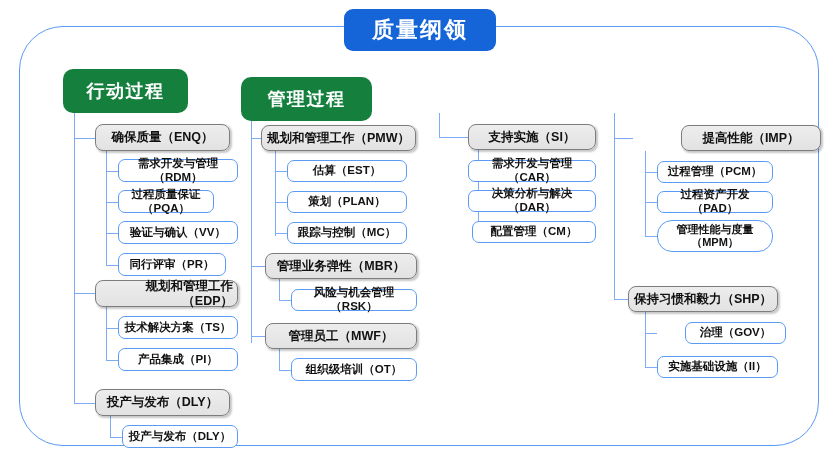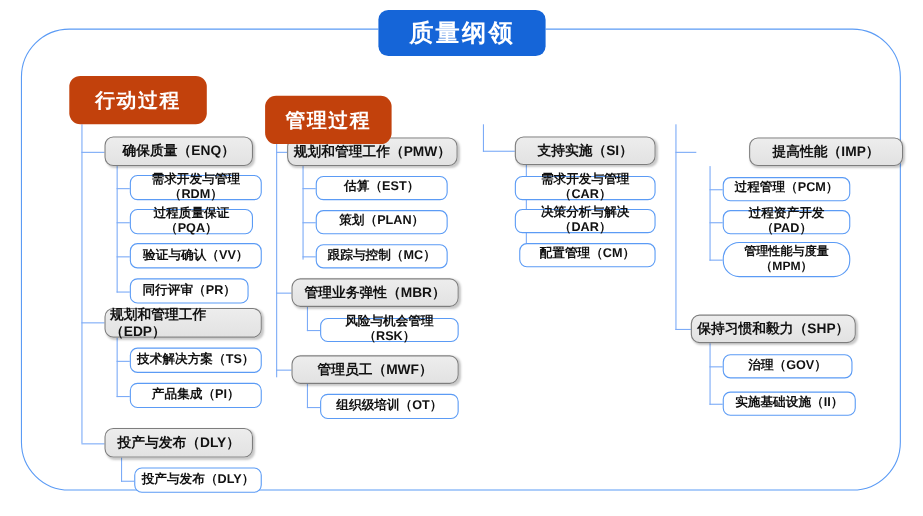--- a/index.html
+++ b/index.html
@@ -36,42 +36,42 @@
     letter-spacing:2px;
     display:flex;align-items:center;justify-content:center;
     box-sizing:border-box;
     z-index:5;
   }
 
   
   .col-head{
     position:absolute;
     height:44px;
-    background:#c2410c;
+    background:#15803d;
     border-radius:10px;
     color:#ffffff;
     font-size:18px;
     font-weight:700;
     letter-spacing:1.5px;
     display:flex;align-items:center;justify-content:center;
     box-sizing:border-box;
     z-index:4;
   }
 
   
   .grp-box{
     position:absolute;
     background:linear-gradient(#ededed,#e2e2e2);
     border:1.4px solid #7d7d7d;
     border-radius:8px;
     color:#111111;
     font-size:12.5px;
     font-weight:700;
     display:flex;align-items:center;justify-content:center;
-    text-align:left;
+    text-align:right;
     box-sizing:border-box;
     box-shadow:1.5px 1.5px 2px rgba(0,0,0,0.22);
     z-index:3;
     padding:0 4px;
     line-height:1.15;
   }
 
   
   .leaf-box{
     position:absolute;
@@ -109,42 +109,42 @@
 
   <div class="ln-v" style="left:74px;top:113px;height:290px;"></div>
 
   <div class="ln-h" style="left:74px;top:138px;width:21px;"></div>
   <div class="grp-box" style="left:95px;top:124px;width:135px;height:27px;">确保质量（ENQ）</div>
   <div class="ln-v" style="left:106px;top:151px;width:1.3px;height:115px;"></div>
 
   <div class="ln-h" style="left:106px;top:171px;width:12px;"></div>
   <div class="leaf-box" style="left:118px;top:159px;width:120px;height:23px;">需求开发与管理（RDM）</div>
   <div class="ln-h" style="left:106px;top:202px;width:12px;"></div>
-  <div class="leaf-box" style="left:118px;top:190px;width:112px;height:23px;">过程质量保证（PQA）</div>
+  <div class="leaf-box" style="left:118px;top:190px;width:96px;height:23px;">过程质量保证（PQA）</div>
   <div class="ln-h" style="left:106px;top:233px;width:12px;"></div>
   <div class="leaf-box" style="left:118px;top:221px;width:120px;height:23px;">验证与确认（VV）</div>
   <div class="ln-h" style="left:106px;top:265px;width:12px;"></div>
   <div class="leaf-box" style="left:118px;top:253px;width:108px;height:23px;">同行评审（PR）</div>
 
   <div class="ln-h" style="left:74px;top:293px;width:21px;"></div>
   <div class="grp-box" style="left:95px;top:280px;width:143px;height:27px;">规划和管理工作（EDP）</div>
   <div class="ln-v" style="left:106px;top:307px;width:1.3px;height:54px;"></div>
 
   <div class="ln-h" style="left:106px;top:328px;width:12px;"></div>
   <div class="leaf-box" style="left:118px;top:316px;width:120px;height:23px;">技术解决方案（TS）</div>
   <div class="ln-h" style="left:106px;top:360px;width:12px;"></div>
   <div class="leaf-box" style="left:118px;top:348px;width:120px;height:23px;">产品集成（PI）</div>
 
   <div class="ln-h" style="left:74px;top:403px;width:21px;"></div>
   <div class="grp-box" style="left:95px;top:389px;width:135px;height:27px;">投产与发布（DLY）</div>
   <div class="ln-v" style="left:110px;top:416px;width:1.3px;height:22px;"></div>
   <div class="ln-h" style="left:110px;top:437px;width:12px;"></div>
   <div class="leaf-box" style="left:122px;top:425px;width:116px;height:23px;">投产与发布（DLY）</div>
 
-  <div class="col-head" style="left:241px;top:87px;width:115px;font-family:Liberation Serif, serif;">管理过程</div>
+  <div class="col-head" style="left:241px;top:77px;width:131px;font-family:Liberation Serif, serif;">管理过程</div>
 
   <div class="ln-v" style="left:251px;top:113px;width:1.3px;height:230px;"></div>
 
   <div class="ln-h" style="left:251px;top:138px;width:10px;"></div>
   <div class="grp-box" style="left:261px;top:125px;width:155px;height:26px;">规划和管理工作（PMW）</div>
   <div class="ln-v" style="left:275px;top:151px;width:1.3px;height:85px;"></div>
 
   <div class="ln-h" style="left:275px;top:171px;width:12px;"></div>
   <div class="leaf-box" style="left:287px;top:160px;width:120px;height:22px;">估算（EST）</div>
   <div class="ln-h" style="left:275px;top:202px;width:12px;"></div>
@@ -191,17 +191,17 @@
   <div class="leaf-box" style="left:657px;top:191px;width:116px;height:22px;">过程资产开发（PAD）</div>
   <div class="ln-h" style="left:645px;top:236px;width:12px;"></div>
   <div class="leaf-box two-line" style="left:657px;top:220px;width:116px;height:32px;white-space:pre-line;border-radius:15px;">管理性能与度量
 （MPM）</div>
 
   <div class="ln-h" style="left:614px;top:299px;width:14px;"></div>
   <div class="grp-box" style="left:628px;top:286px;width:150px;height:26px;">保持习惯和毅力（SHP）</div>
   <div class="ln-v" style="left:645px;top:312px;width:1.3px;height:56px;"></div>
 
   <div class="ln-h" style="left:645px;top:333px;width:12px;"></div>
-  <div class="leaf-box" style="left:657px;top:322px;width:118px;height:22px;">治理（GOV）</div>
+  <div class="leaf-box" style="left:685px;top:322px;width:101px;height:22px;">治理（GOV）</div>
   <div class="ln-h" style="left:645px;top:367px;width:12px;"></div>
   <div class="leaf-box" style="left:657px;top:356px;width:121px;height:22px;">实施基础设施（II）</div>
 
 </div>
 
 </body></html>

